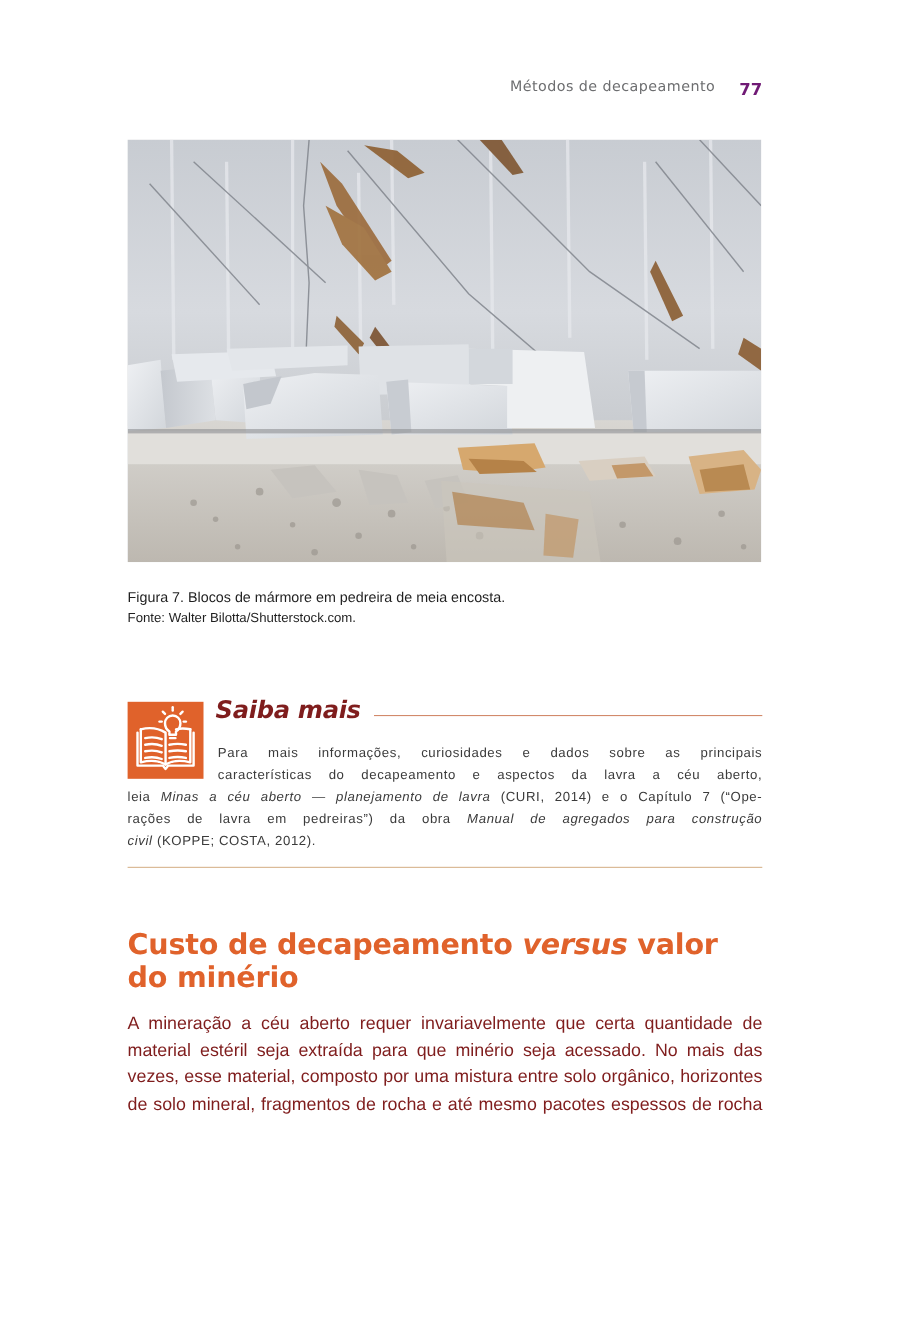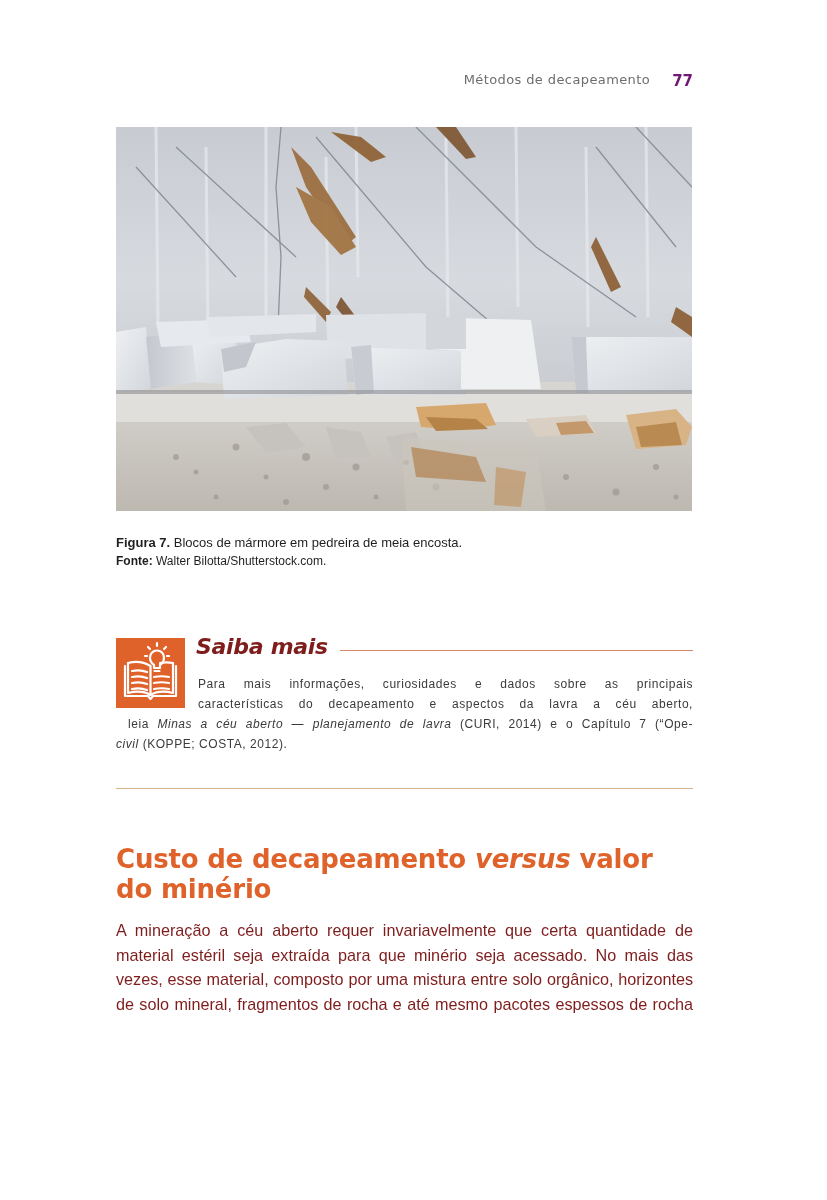--- a/index.html
+++ b/index.html
@@ -50,21 +50,21 @@
 
   .figure-caption {
     position: absolute;
     left: 116px;
     top: 533px;
     font-family: "Liberation Sans", sans-serif;
     font-size: 13px;
     line-height: 19px;
     color: #1f1f1f;
   }
-  .figure-caption b { font-weight: bold; margin-top: 32px; }
+  .figure-caption b { font-weight: normal; margin-top: 32px; }
   .figure-caption .line2 { font-size: 12px; }
 
   
   .saiba-icon-box {
     position: absolute;
     left: 116px;
     top: 638px;
     width: 69px;
     height: 70px;
     background: #e0622b;
@@ -103,21 +103,20 @@
   .saiba-text .indent-line {
     display: block;
     padding-left: 82px;
     text-align: justify;
     text-align-last: justify;
   }
   .saiba-text .full-line {
     display: block;
     text-align: justify;
     text-align-last: justify;
-    margin-left: 12px;
   }
   .saiba-text .last-line {
     display: block;
     text-align: left;
   }
   .saiba-text i { font-style: italic; }
   .saiba-rule-bottom {
     position: absolute;
     left: 116px;
     top: 788px;
@@ -330,20 +329,21 @@
     </g>
   </svg>
 </div>
 <div class="saiba-title">Saiba mais</div>
 <div class="saiba-rule-top"></div>
 
 <div class="saiba-text">
   <span class="indent-line">Para mais informações, curiosidades e dados sobre as principais</span>
   <span class="indent-line">características do decapeamento e aspectos da lavra a céu aberto,</span>
   <span class="full-line"><span>leia </span><i>Minas a céu aberto — planejamento de lavra</i><span> (CURI, 2014) e o Capítulo 7 (“Ope-</span></span>
+  <span class="full-line"><span>rações de lavra em pedreiras”) da obra </span><i>Manual de agregados para construção</i></span>
   <span class="last-line"><i>civil</i><span> (KOPPE; COSTA, 2012).</span></span>
 </div>
 <div class="saiba-rule-bottom"></div>
 
 <h2 class="section-heading" style="margin:0;">
   <span>Custo de decapeamento </span><i>versus</i><span> valor</span><br>
   <span>do minério</span>
 </h2>
 
 <div class="body-text">

